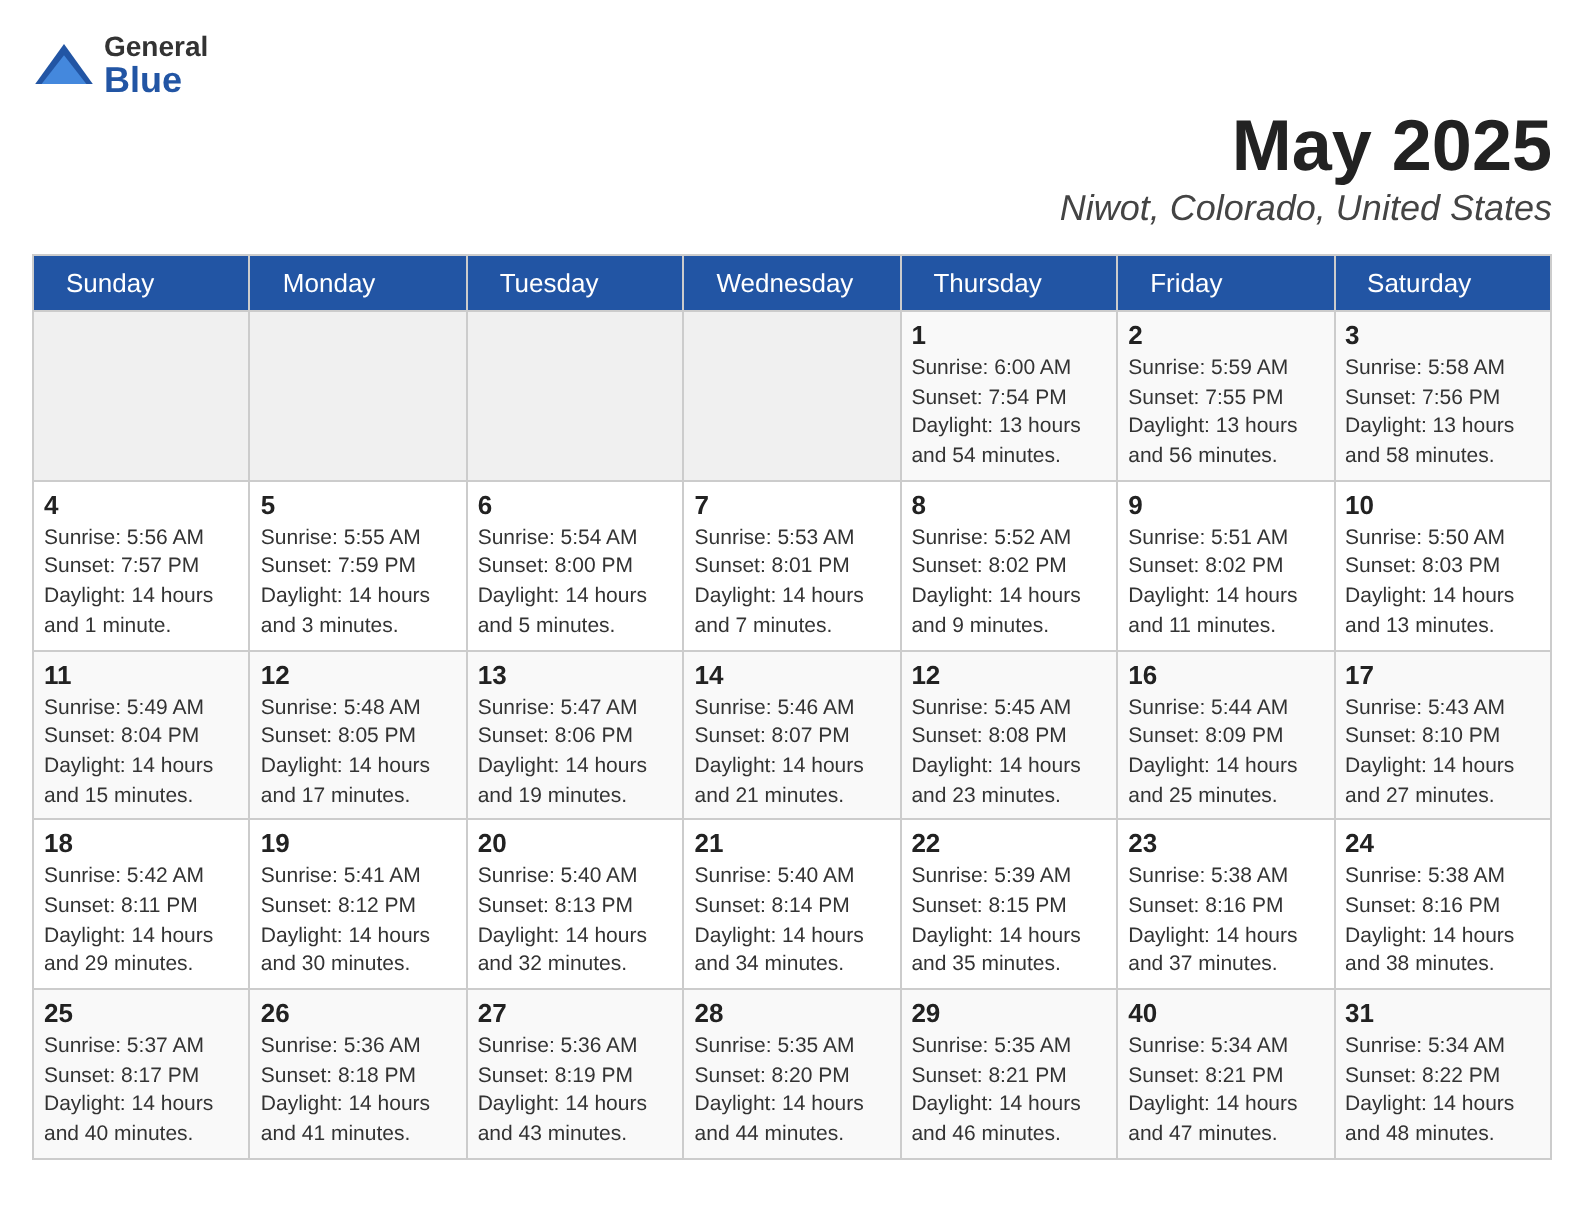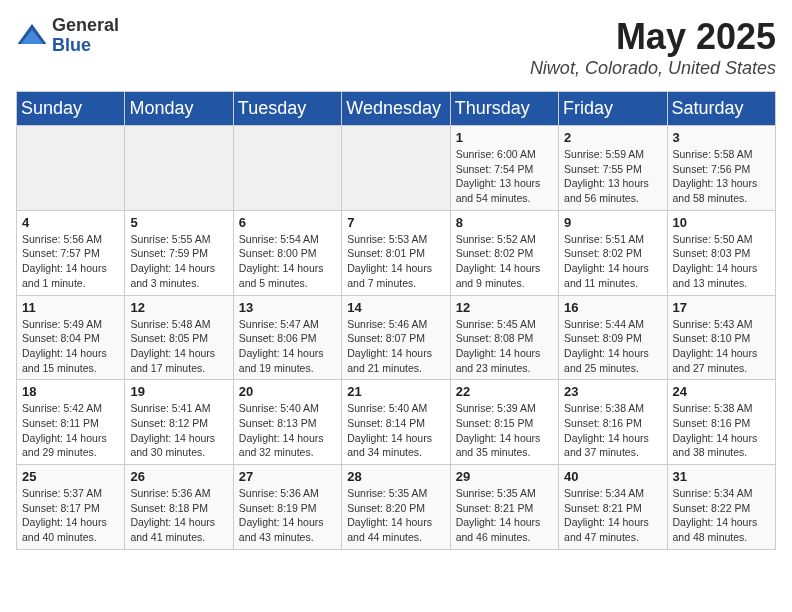--- a/index.html
+++ b/index.html
@@ -25,20 +25,21 @@
       display: flex;
       flex-direction: column;
       line-height: 1.1;
     }
     .logo-icon {
       width: 32px;
       height: 32px;
     }
     .title-area {
       text-align: right;
+      margin-top: 36px;
     }
     .calendar-title {
       font-size: 36px;
       font-weight: bold;
       color: #222;
     }
     .calendar-subtitle {
       font-size: 18px;
       color: #444;
       font-style: italic;
@@ -46,23 +47,23 @@
     table {
       width: 100%;
       border-collapse: collapse;
       font-size: 11px;
     }
     thead tr {
       background-color: #2255a4;
       color: #fff;
     }
     thead th {
-      padding: 6px 4px;
+      padding: 6px 16px;
       text-align: left;
-      font-size: 18px;
+      font-size: 13px;
       font-weight: normal;
       border: 1px solid #ccc;
     }
     tbody tr {
       vertical-align: top;
     }
     tbody td {
       border: 1px solid #ccc;
       padding: 4px 5px;
       width: calc(100% / 7);
@@ -92,21 +93,21 @@
 </head>
 <body>
 
 <div class="header">
   <div class="logo">
     <svg class="logo-icon" viewBox="0 0 40 40">
       <polygon points="20,5 38,30 2,30" fill="#2255a4"></polygon>
       <polygon points="20,12 34,30 6,30" fill="#4488dd"></polygon>
     </svg>
     <div class="logo-text">
-      <span style="font-size:18px;font-weight:bold;color:#333;">General</span>
+      <span style="font-size:14px;font-weight:bold;color:#333;">General</span>
       <span style="font-size:18px;font-weight:bold;color:#2255a4;">Blue</span>
     </div>
   </div>
   <div class="title-area">
     <div class="calendar-title">May 2025</div>
     <div class="calendar-subtitle">Niwot, Colorado, United States</div>
   </div>
 </div>
 
 <table>

